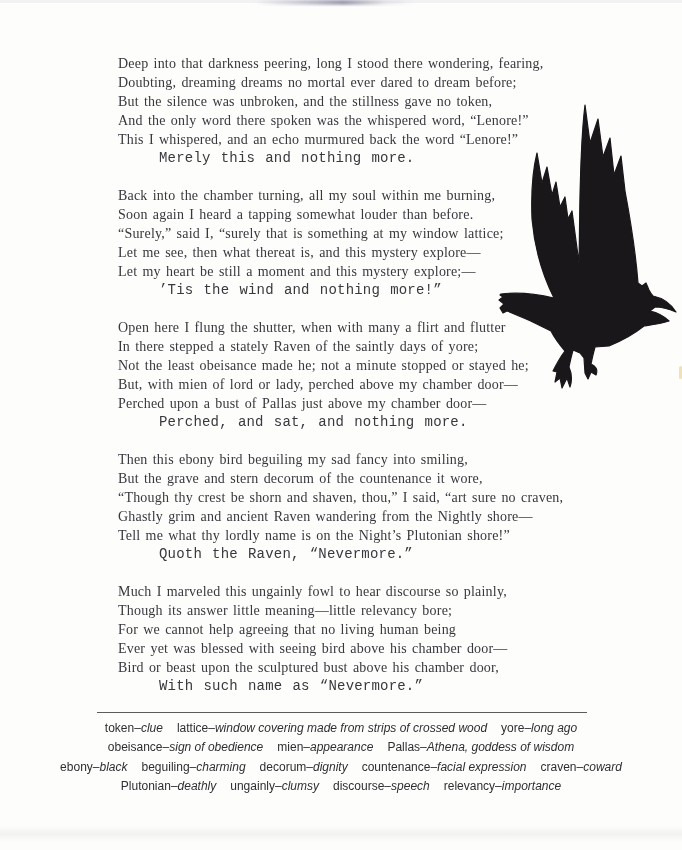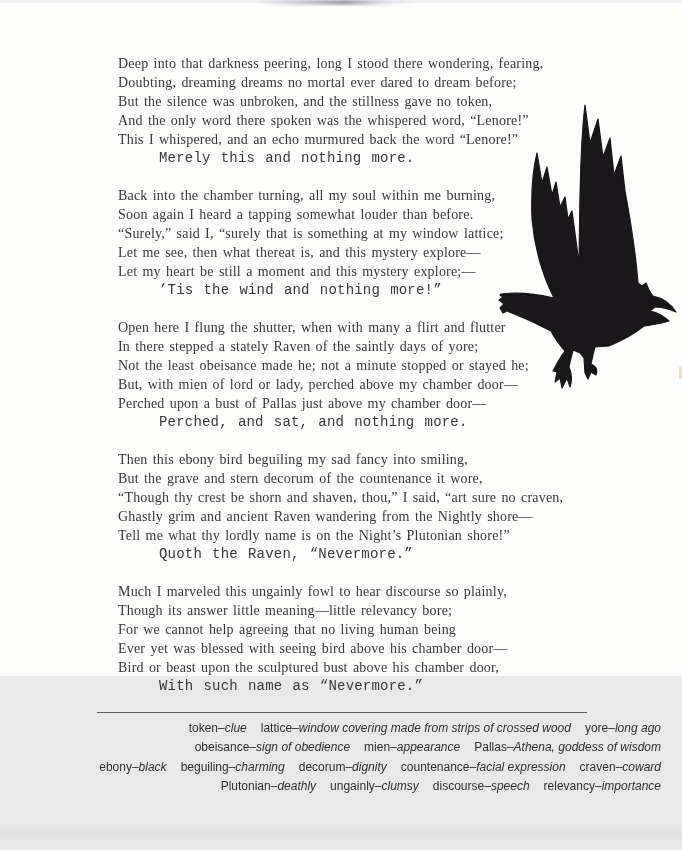--- a/index.html
+++ b/index.html
@@ -1,18 +1,18 @@
 <!DOCTYPE html>
 <html><head>
 <meta charset="utf-8">
 <style>
   html,body{margin:0;padding:0;}
   body{width:682px;height:850px;overflow:hidden;background:#e9e9e9;}
   .page{
-    position:relative;width:682px;height:676px;background:#fdfdfc;
+    position:relative;width:682px;height:850px;background:#fdfdfc;
     font-family:"Liberation Serif", serif;
   }
   
   .top-smudge{
     position:absolute;left:255px;top:0;width:160px;height:5px;
     background:linear-gradient(90deg, rgba(120,120,150,0) 0%, rgba(106,106,140,.30) 30%, rgba(75,75,110,.5) 55%, rgba(120,120,150,.12) 82%, rgba(120,120,150,0) 100%);
     filter:blur(1px);
   }
   .top-band{
     position:absolute;left:0;top:0;width:682px;height:3px;
@@ -36,21 +36,21 @@
   .line{height:19px;}
   .line.indent{padding-left:41px;font-family:Liberation Mono, monospace;}
   
   .raven-svg{position:absolute;left:492px;top:95px;}
   
   .gloss-rule{
     position:absolute;left:97px;top:712px;width:490px;height:0;
     border-top:1.4px solid #5c5c5c;
   }
   .glossary{
-    position:absolute;left:14px;top:719px;width:654px;text-align:right;
+    position:absolute;left:14px;top:719px;width:654px;text-align:center;
     font-family:"Liberation Sans", sans-serif;font-size:12px;line-height:19.3px;
     color:#2f2f33;
   }
   .gloss-entry{display:inline-block;margin:0 7px;white-space:nowrap;}
   .gloss-def{font-style:italic;}
   
   .page-number{
     position:absolute;left:14px;top:806px;width:628px;text-align:center;
     font-family:"Liberation Serif", serif;font-size:13.5px;color:#26262b;
     letter-spacing:1px;

